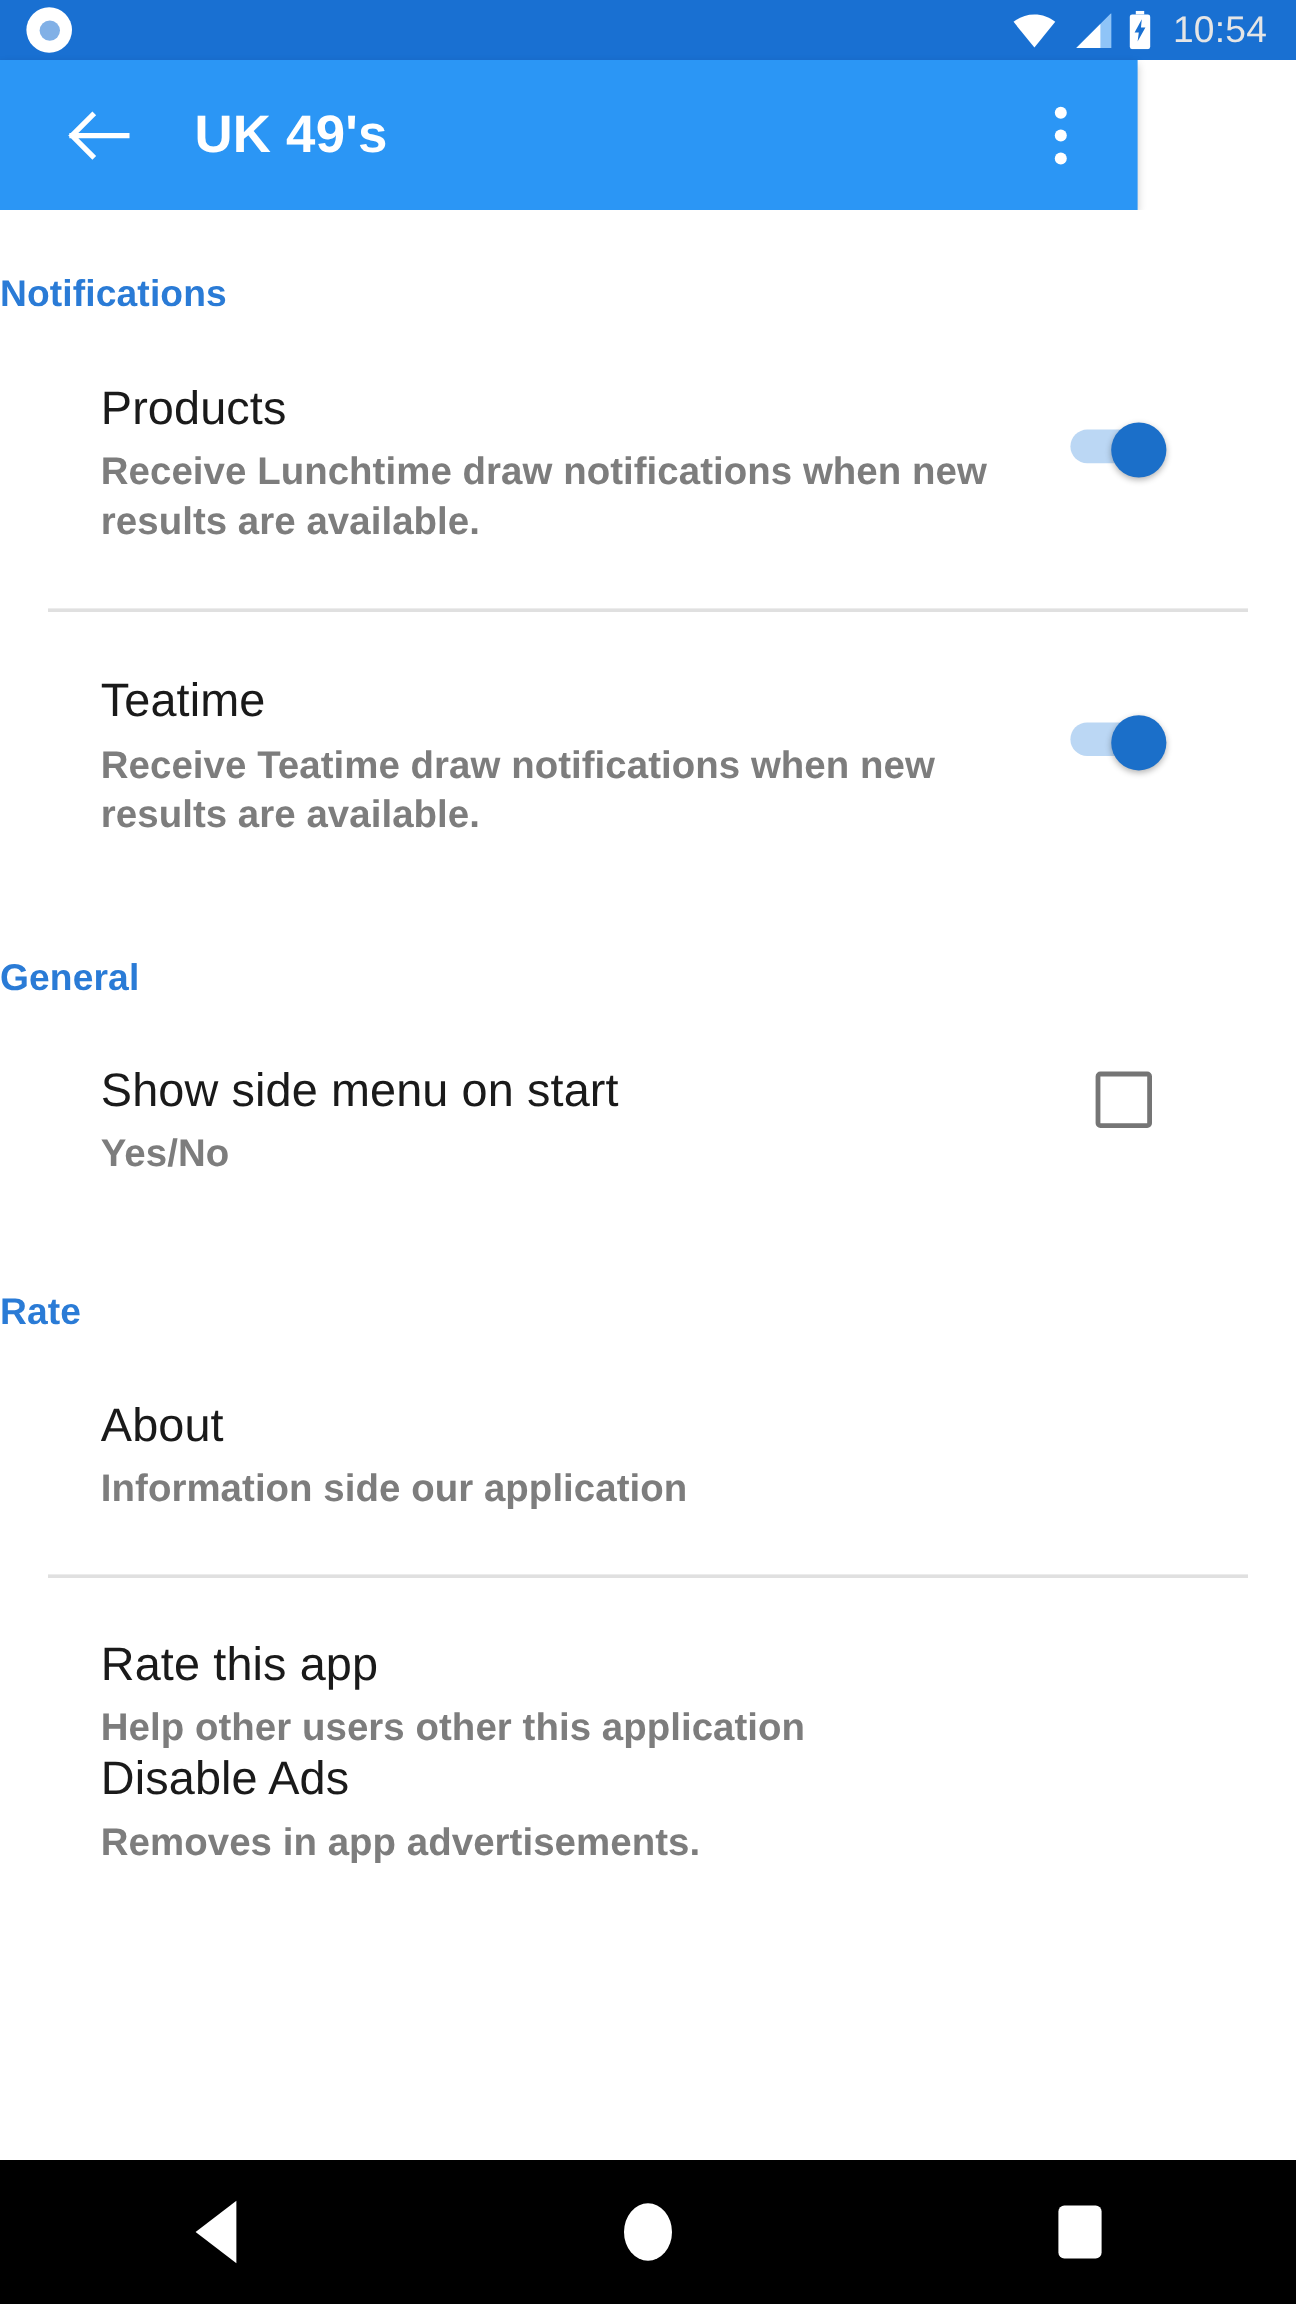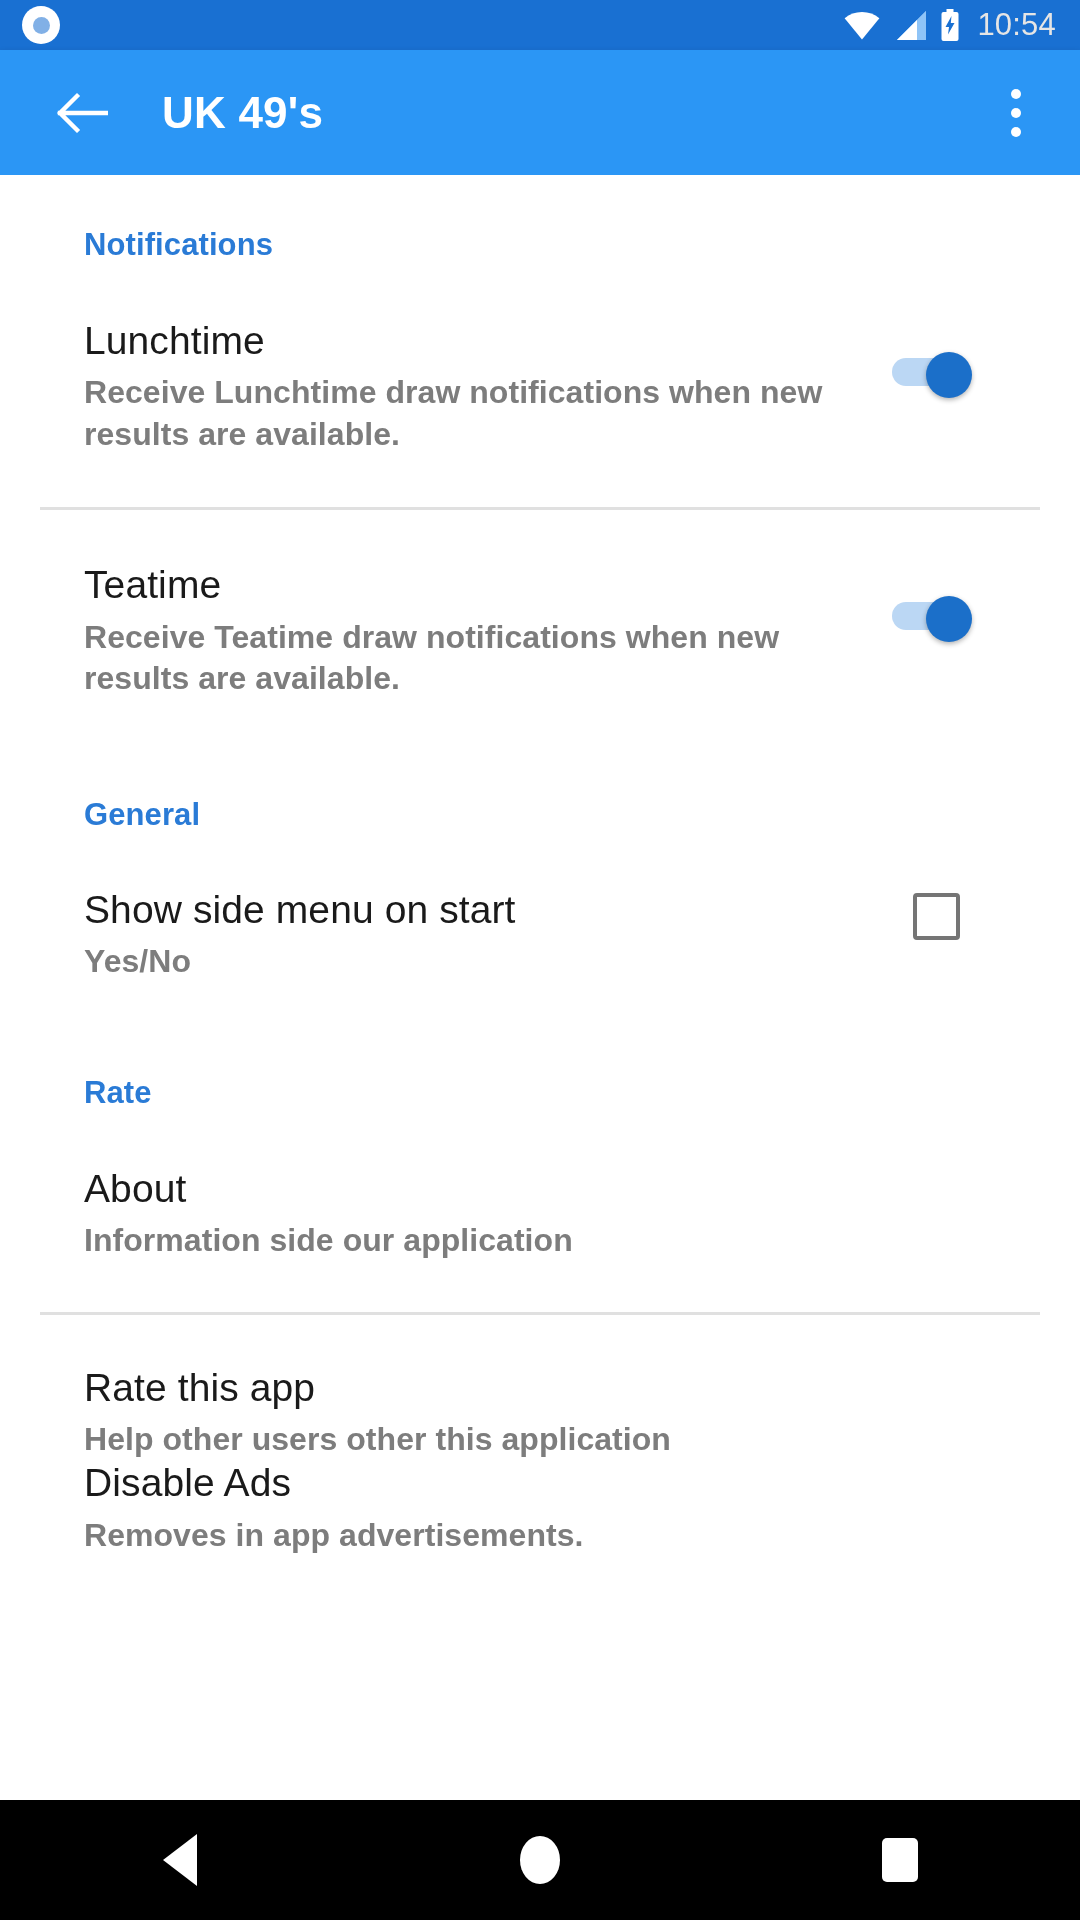--- a/index.html
+++ b/index.html
@@ -32,21 +32,21 @@
   .wifi-icon{ display:block; }
   .signal-icon{ display:block; }
   .battery-icon{ display:block; }
   .status-clock{
     color:#e5e5e5; font-size:31px; font-weight:400; letter-spacing:.2px;
     margin-left:4px;
   }
 
   
   .app-bar{
-    position:absolute; top:50px; left:0; width:1080px; height:125px;
+    position:absolute; top:50px; left:0; width:948px; height:125px;
     background:#2B96F5; display:flex; align-items:center; padding:0 28px 0 46px;
     box-shadow:0 3px 7px rgba(0,0,0,.20);
   }
   .back-btn{
     width:72px; height:72px; display:flex; align-items:center; justify-content:center;
     cursor:pointer;
   }
   .app-bar-title{
     color:#ffffff; font-size:44px; font-weight:700; letter-spacing:.2px;
     margin-left:44px; white-space:nowrap;
@@ -60,21 +60,21 @@
     display:block; width:10px; height:10px; border-radius:50%; background:#ffffff;
   }
 
   
   .content{
     position:absolute; top:175px; left:0; width:1080px; height:1625px;
     background:#ffffff; overflow:hidden;
   }
   .section-header{
     color:#2A7BD6; font-size:31px; font-weight:700;
-    padding-left:84px; letter-spacing:.1px;
+    letter-spacing:.1px;
   }
   .pref-row{
     display:flex; align-items:flex-start; padding:0 84px 0 84px;
   }
   .pref-text{ flex:1 1 auto; min-width:0; }
   .pref-title{
     color:#1a1a1a; font-size:39px; font-weight:400; line-height:1.16;
     letter-spacing:.1px;
   }
   .pref-summary{
@@ -172,21 +172,21 @@
       <span></span>
     </div>
   </div>
 
   <div class="content">
 
     <div class="section-header" style="margin-top:52px;">Notifications</div>
 
     <div class="pref-row" style="margin-top:55px;">
       <div class="pref-text">
-        <div class="pref-title">Lunchtime</div>
+        <div class="pref-title">Products</div>
         <div class="pref-summary">Receive Lunchtime draw notifications when new results are available.</div>
       </div>
       <div class="pref-widget" style="margin-top:34px;">
         <div class="switch">
           <div class="track"></div>
           <div class="thumb"></div>
         </div>
       </div>
     </div>
 

